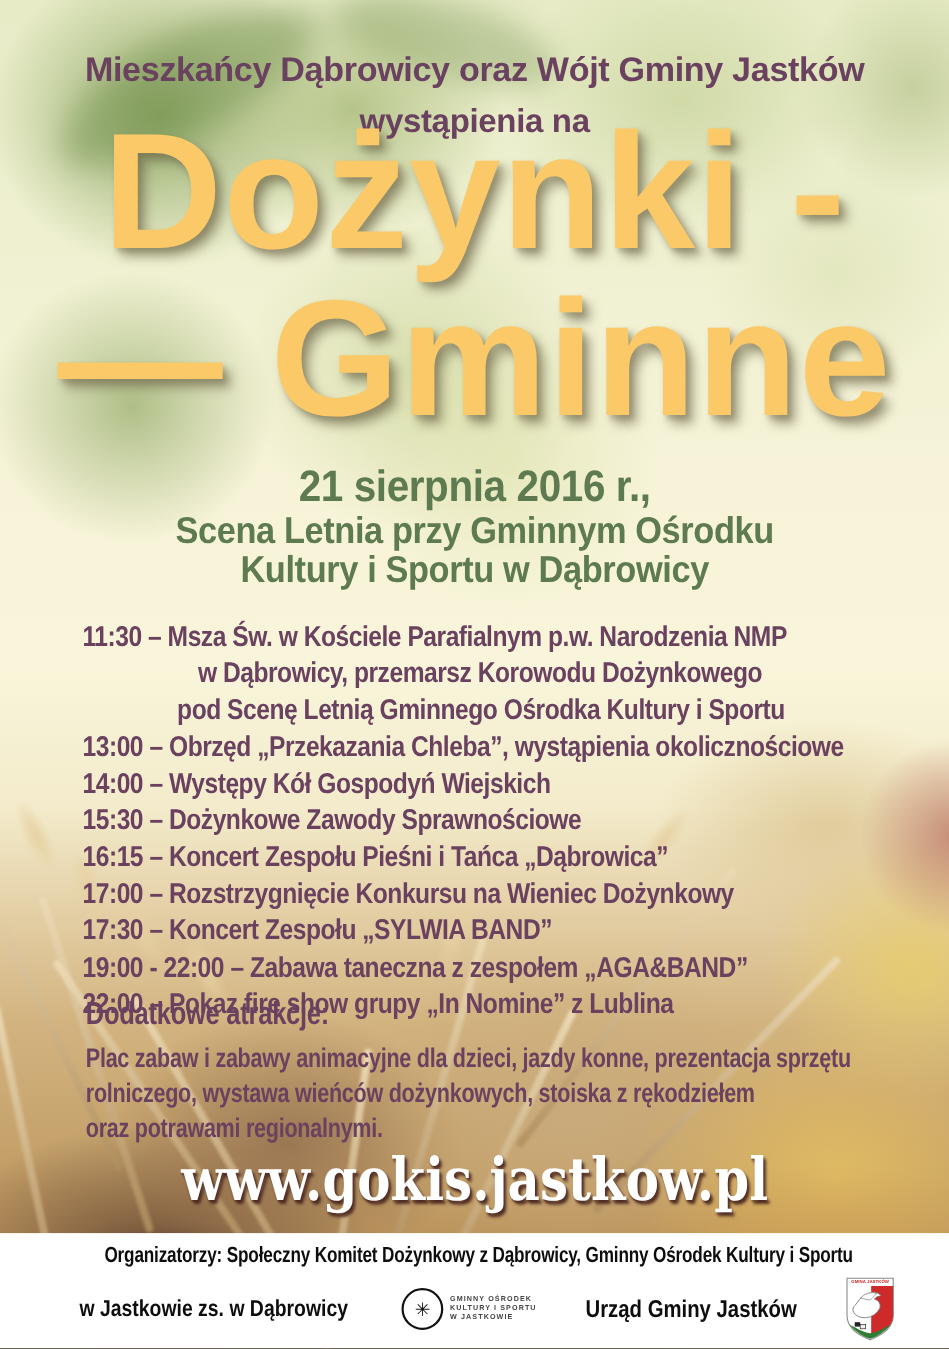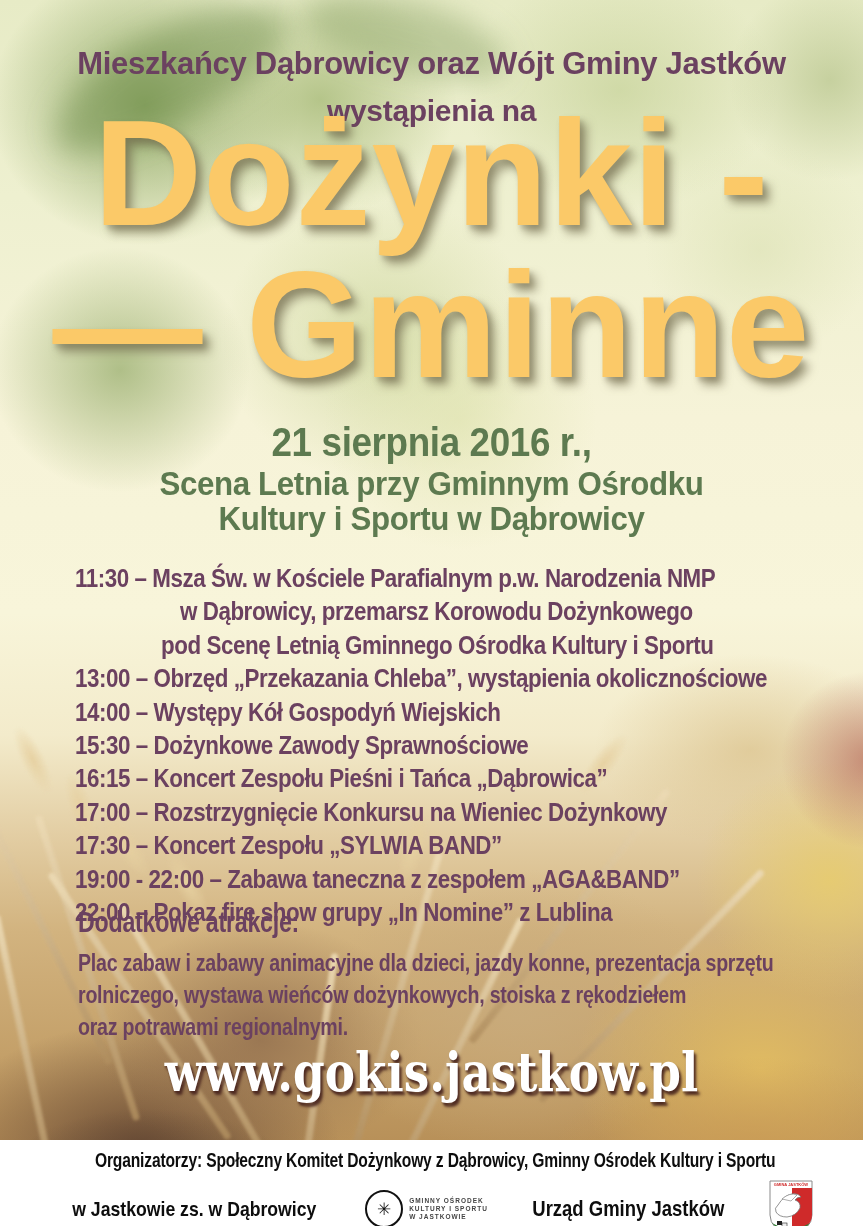--- a/index.html
+++ b/index.html
@@ -63,21 +63,21 @@
          transform:scaleX(.86);transform-origin:0 0;}
   .sched .ind1{padding-left:122px;}
   .sched .ind2{padding-left:100px;}
   .extras{position:absolute;left:78px;top:906px;z-index:3;color:#6b4160;white-space:nowrap;
           transform:scaleX(.8);transform-origin:0 0;}
   .extras .xh{font-weight:700;font-size:29px;margin-bottom:8px;letter-spacing:-.3px;}
   .extras .xl{font-weight:700;font-size:24.5px;line-height:32px;letter-spacing:-.3px;}
   #siteurl{top:1040px;font-family:"DejaVu Serif","Liberation Serif",serif;font-weight:700;font-size:54px;color:#fff;
            letter-spacing:0;transform:scaleX(.84);transform-origin:50% 0;
            text-shadow:3px 4px 3px rgba(72,36,30,.85),1px 2px 2px rgba(72,36,30,.6);z-index:3;}
-  .footer{position:absolute;left:0;right:0;bottom:0;height:86px;background:#ffffff;z-index:5;}
+  .footer{position:absolute;left:0;right:0;bottom:0;height:105px;background:#ffffff;z-index:5;}
   .forg{margin-top:9px;text-align:center;white-space:nowrap;color:#0d0d0d;font-weight:700;font-size:20px;
         transform:scaleX(.78);transform-origin:50% 0;letter-spacing:-.2px;}
   .frow{margin-top:7px;display:flex;justify-content:center;align-items:center;gap:26px;}
   .floc,.foff{color:#0d0d0d;font-weight:700;font-size:21px;white-space:nowrap;transform:scaleX(.84);}
   .foff{font-size:22px;}
   .gokis{display:flex;align-items:center;gap:6px;}
   .gokis-ring{width:34px;height:34px;border:2.5px solid #111;border-radius:50%;display:flex;align-items:center;justify-content:center;
               font-size:17px;color:#111;line-height:1;}
   .gokis-txt{display:flex;flex-direction:column;justify-content:center;}
   .gokis-txt span{font-size:6.5px;font-weight:700;letter-spacing:1px;color:#444;line-height:8px;white-space:nowrap;}

